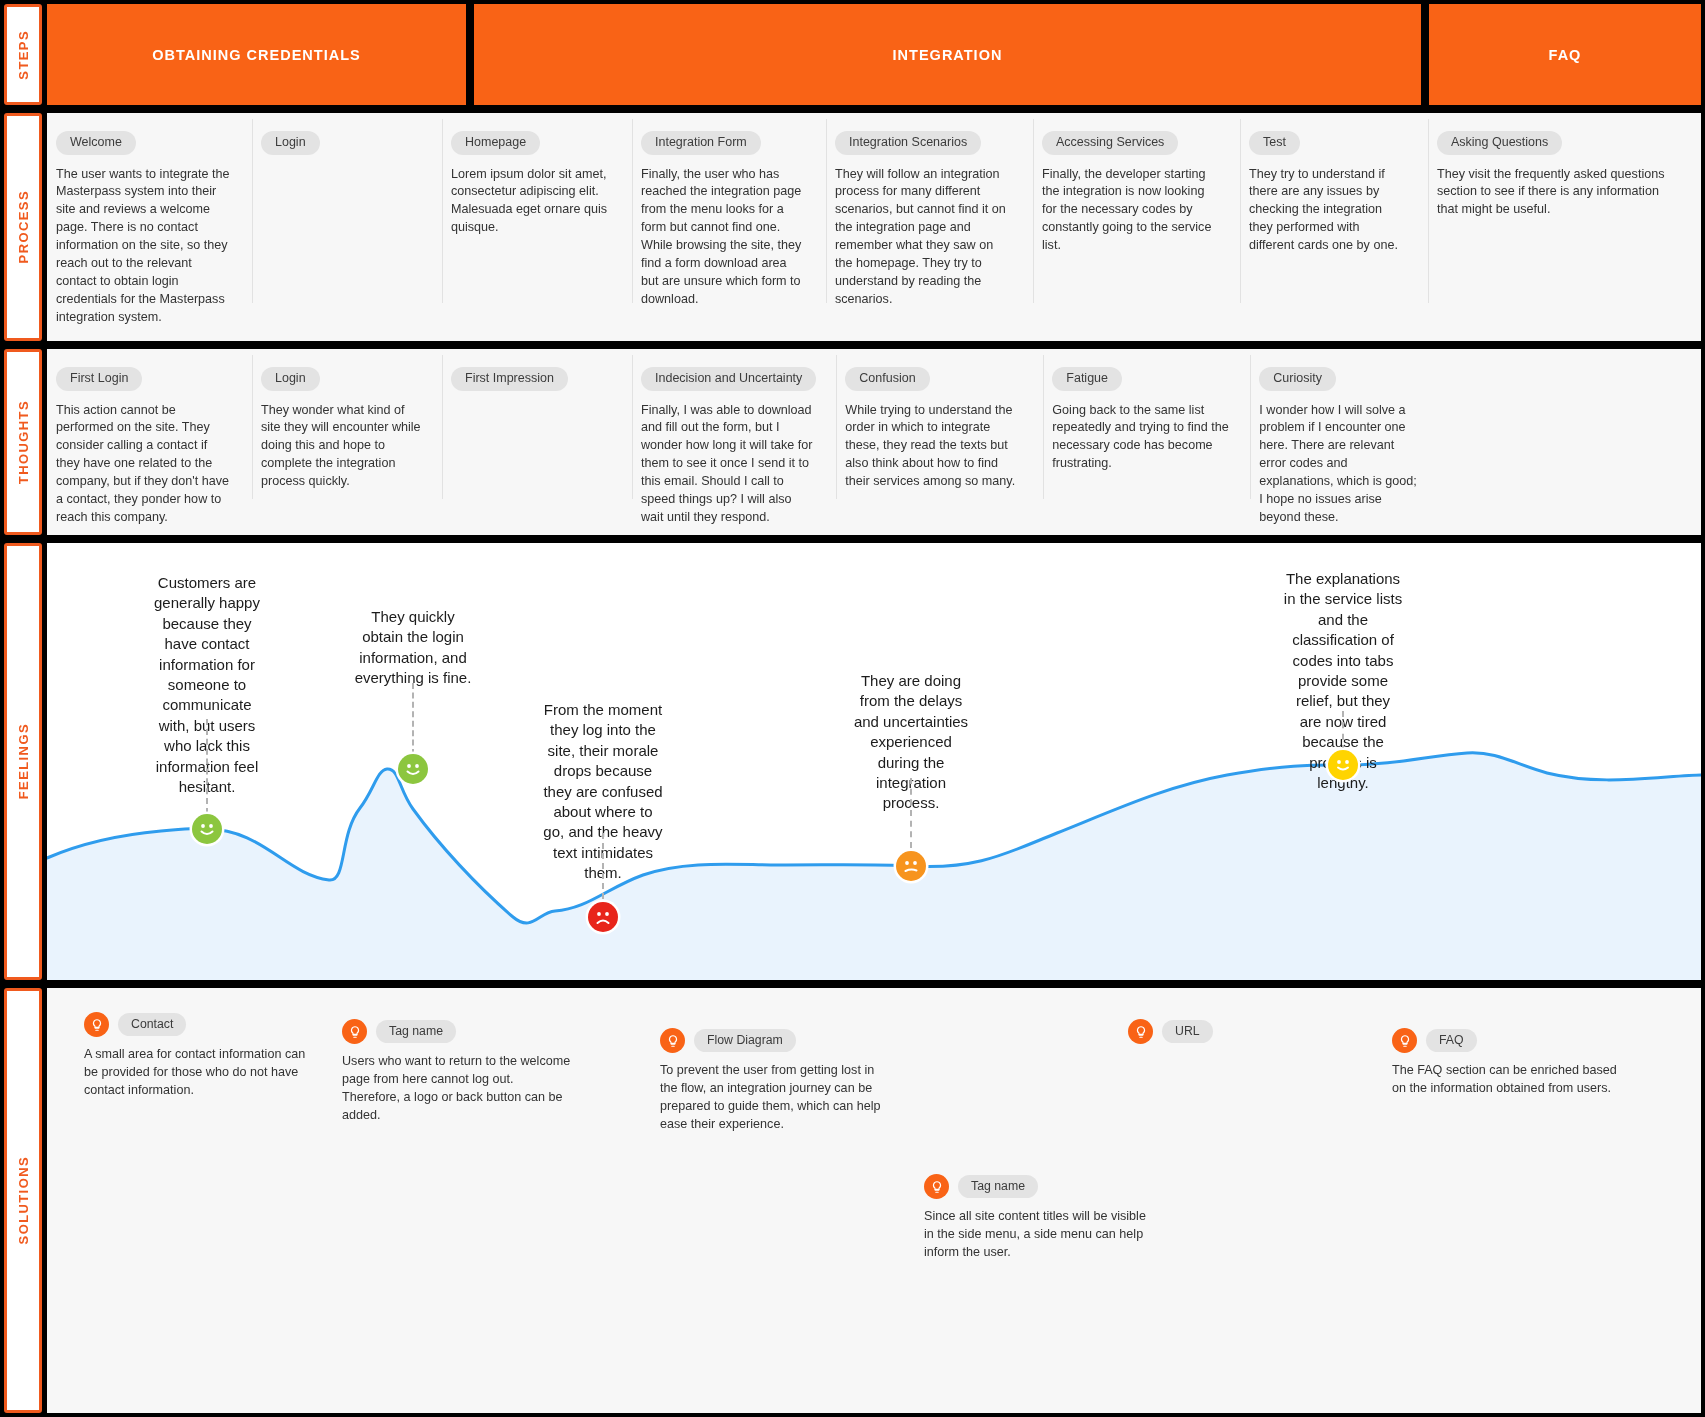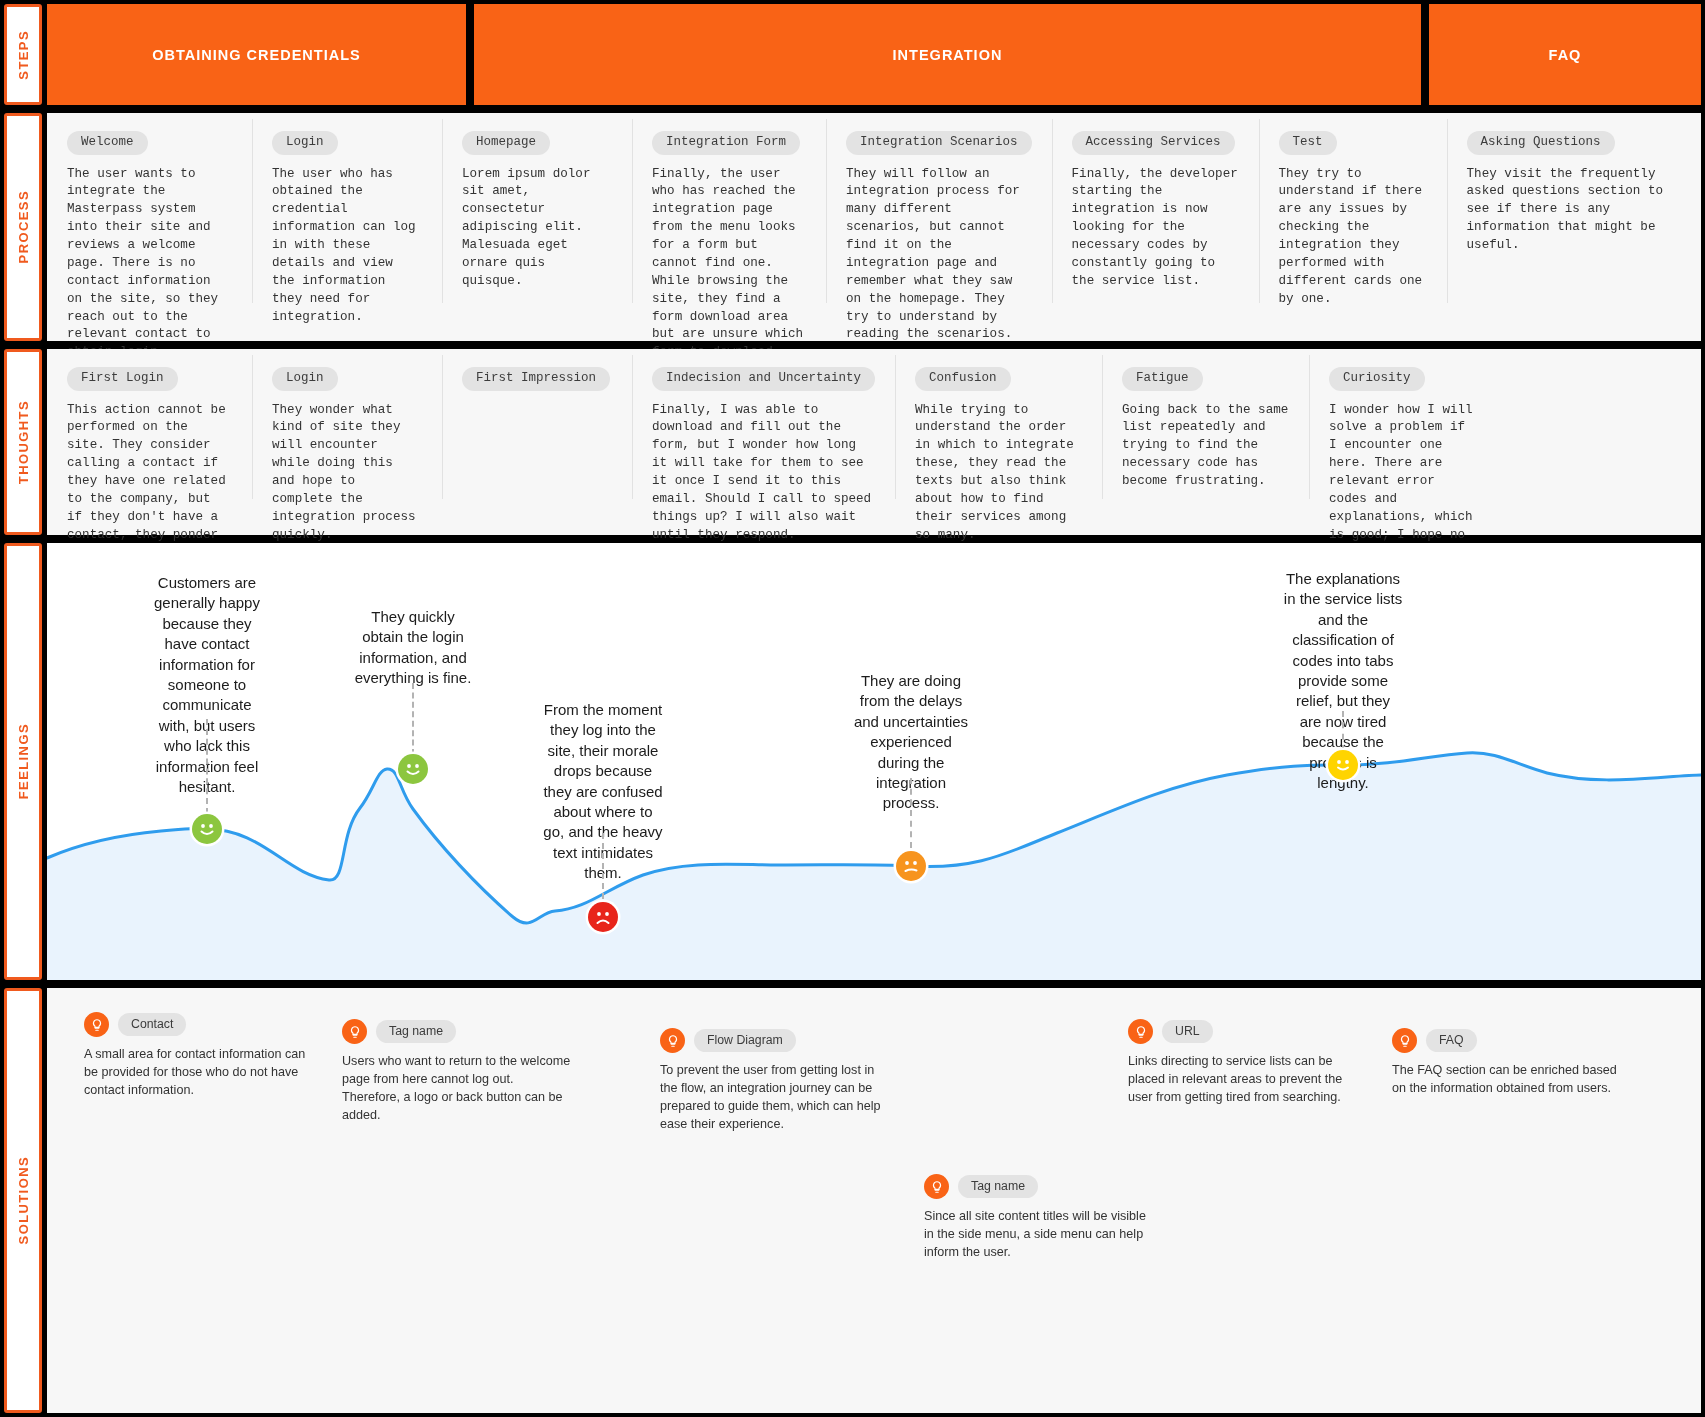--- a/index.html
+++ b/index.html
@@ -66,23 +66,22 @@
   }
 
   
   .cardgrid {
     position: absolute;
     inset: 0;
     display: flex;
   }
   .card {
     position: relative;
-    padding: 18px 20px 10px 20px;
+    padding: 18px 20px 10px 9px;
     flex: 1 1 0;
-    font-family: Liberation Mono, monospace;
   }
   .card + .card::before {
     content: "";
     position: absolute;
     left: 0; top: 6px;
     width: 1px;
     background: #e2e2e2;
   }
   .proc .card + .card::before { height: 184px; }
   .thou .card + .card::before { height: 144px; }
@@ -184,21 +183,20 @@
   </div>
 
   <div class="panel" style="top:113px;height:228px;">
     <div class="cardgrid proc">
       <div class="card" style="flex:0 0 205px;">
         <div class="tag">Welcome</div>
         <div class="body">The user wants to integrate the Masterpass system into their site and reviews a welcome page. There is no contact information on the site, so they reach out to the relevant contact to obtain login credentials for the Masterpass integration system.</div>
       </div>
       <div class="card" style="flex:0 0 190px;">
         <div class="tag">Login</div>
-        <div class="body">The user who has obtained the credential information can log in with these details and view the information they need for integration.</div>
       </div>
       <div class="card" style="flex:0 0 190px;">
         <div class="tag">Homepage</div>
         <div class="body">Lorem ipsum dolor sit amet, consectetur adipiscing elit. Malesuada eget ornare quis quisque.</div>
       </div>
       <div class="card" style="flex:0 0 194px;">
         <div class="tag">Integration Form</div>
         <div class="body">Finally, the user who has reached the integration page from the menu looks for a form but cannot find one. While browsing the site, they find a form download area but are unsure which form to download.</div>
       </div>
       <div class="card" style="flex:0 0 207px;">
@@ -368,21 +366,20 @@
 
     <div class="sol-item" style="left:1081px;top:31px;">
       <div class="sol-head">
         <span class="bulb">
           <svg width="14" height="14" viewBox="0 0 24 24" fill="none" stroke="#ffffff" stroke-width="2" stroke-linecap="round">
             <path d="M9 17.5h6M10 21h4M12 3a6 6 0 0 0-3.5 10.9V16h7v-2.1A6 6 0 0 0 12 3z"></path>
           </svg>
         </span>
         <span class="sol-tag">URL</span>
       </div>
-      <div class="sol-body">Links directing to service lists can be placed in relevant areas to prevent the user from getting tired from searching.</div>
     </div>
 
     <div class="sol-item" style="left:1345px;top:40px;">
       <div class="sol-head">
         <span class="bulb">
           <svg width="14" height="14" viewBox="0 0 24 24" fill="none" stroke="#ffffff" stroke-width="2" stroke-linecap="round">
             <path d="M9 17.5h6M10 21h4M12 3a6 6 0 0 0-3.5 10.9V16h7v-2.1A6 6 0 0 0 12 3z"></path>
           </svg>
         </span>
         <span class="sol-tag">FAQ</span>

